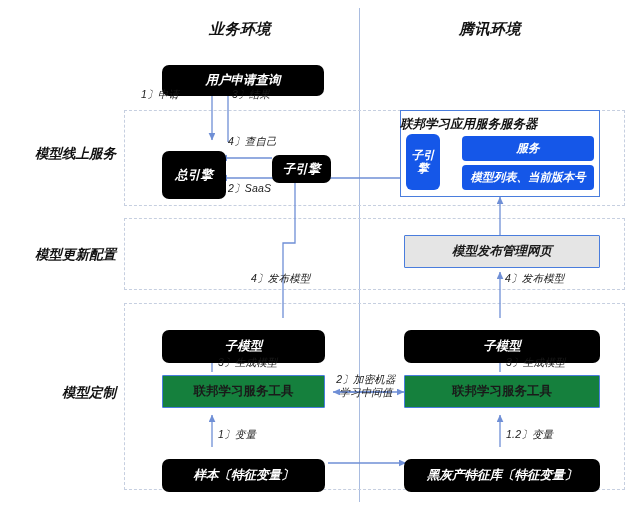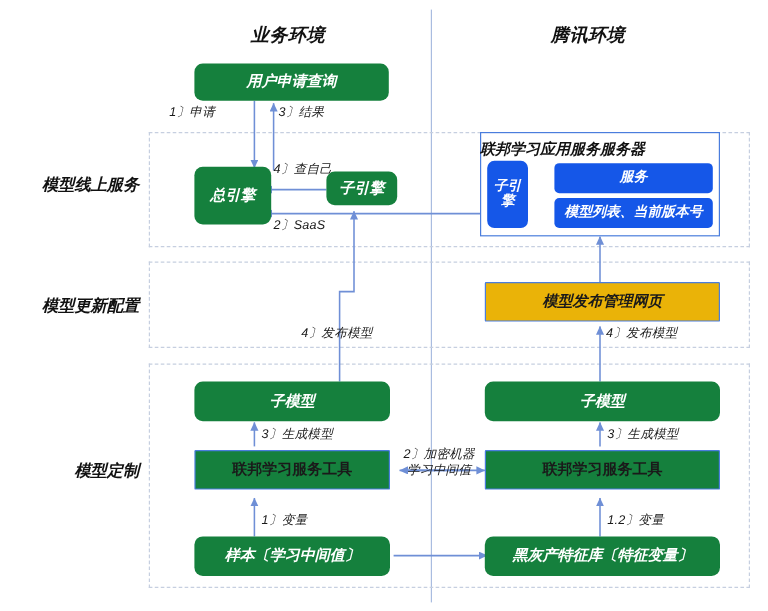--- a/index.html
+++ b/index.html
@@ -30,33 +30,33 @@
     position:absolute; font-size:13.5px; font-weight:bold; font-style:italic;
     color:#111; white-space:nowrap; text-align:right;
   }
 
   
   .node{
     position:absolute; display:flex; align-items:center; justify-content:center;
     text-align:center; line-height:1.15; white-space:pre-line;
   }
   .node.filled{
-    background:#15803d; color:#ffffff; border-radius:7px;
-    font-size:12.5px; font-style:italic; font-weight:bold;
+    background:#000000; color:#ffffff; border-radius:7px;
+    font-size:12.5px; font-style:italic; font-weight:bold;margin-top:12px;
   }
   .node.filled-sq{
     background:#1557e8; color:#ffffff; border-radius:4px;
     font-size:11.5px; font-style:italic; font-weight:bold;
   }
   .node.outline{
     background:#15803d; border:1.3px solid #4a7ddd; color:#1a1a1a;
     font-size:12.5px; font-weight:bold; border-radius:1px;
   }
   .node.outline-plain{
-    background:#eab308; border:1.3px solid #4a7ddd; color:#1a1a1a;
+    background:#e5e5e5; border:1.3px solid #4a7ddd; color:#1a1a1a;
     font-size:12.5px; font-style:italic; font-weight:bold; border-radius:1px;
   }
   .group-title{
     position:absolute; font-size:12.5px; font-weight:bold; color:#111;
     text-align:left; white-space:nowrap; font-style:italic;
   }
 
   
   .edge-svg{ position:absolute; left:0; top:0; width:640px; height:509px; overflow:visible; pointer-events:none; }
 
@@ -140,21 +140,21 @@
   <div class="node filled-sq" style="left:462px; top:165px; width:132px; height:25px;">模型列表、当前版本号</div>
 
   <div class="node outline-plain" style="left:404px; top:235px; width:196px; height:33px;">模型发布管理网页</div>
 
   <div class="node filled" style="left:162px; top:318px; width:163px; height:33px;">子模型</div>
   <div class="node filled" style="left:404px; top:318px; width:196px; height:33px;">子模型</div>
 
   <div class="node outline" style="left:162px; top:375px; width:163px; height:33px;">联邦学习服务工具</div>
   <div class="node outline" style="left:404px; top:375px; width:196px; height:33px;">联邦学习服务工具</div>
 
-  <div class="node filled" style="left:162px; top:447px; width:163px; height:33px;">样本〔学习中间值〕</div>
+  <div class="node filled" style="left:162px; top:447px; width:163px; height:33px;">样本〔特征变量〕</div>
   <div class="node filled" style="left:404px; top:447px; width:196px; height:33px;">黑灰产特征库〔特征变量〕</div>
 
   <div class="edge-label" style="left:141px; top:88px;">1〕申请</div>
   <div class="edge-label" style="left:232px; top:88px;">3〕结果</div>
 
   <div class="edge-label" style="left:228px; top:135px;">4〕查自己</div>
   <div class="edge-label" style="left:228px; top:182px;">2〕SaaS</div>
 
   <div class="edge-label" style="left:251px; top:272px;">4〕发布模型</div>
   <div class="edge-label" style="left:505px; top:272px;">4〕发布模型</div>

